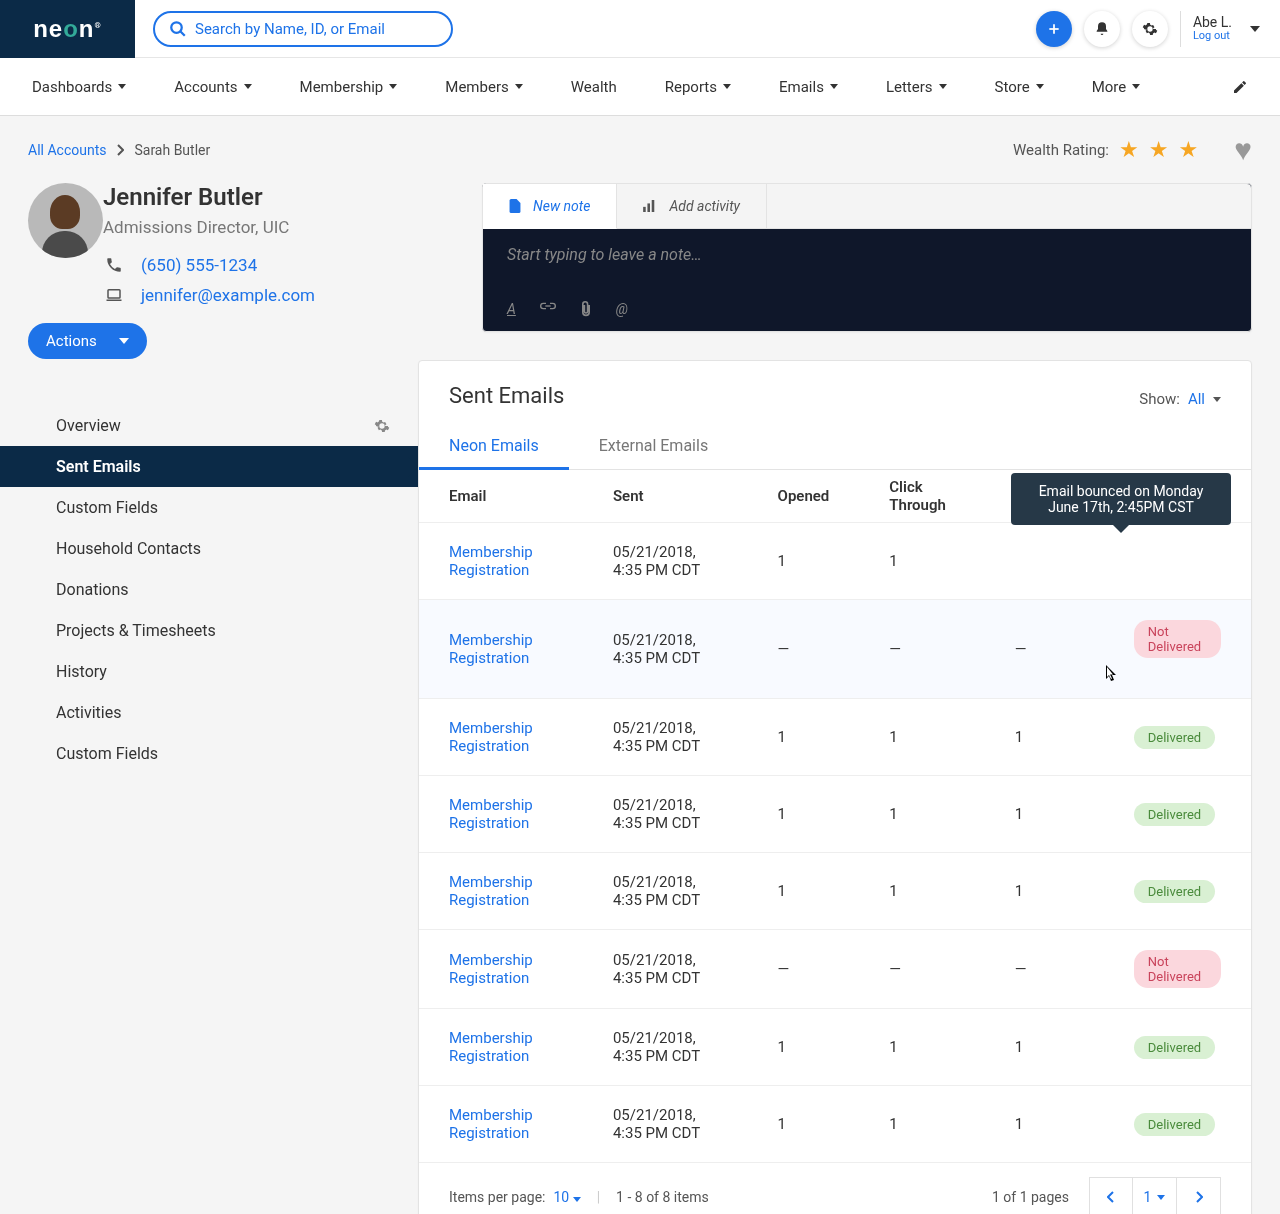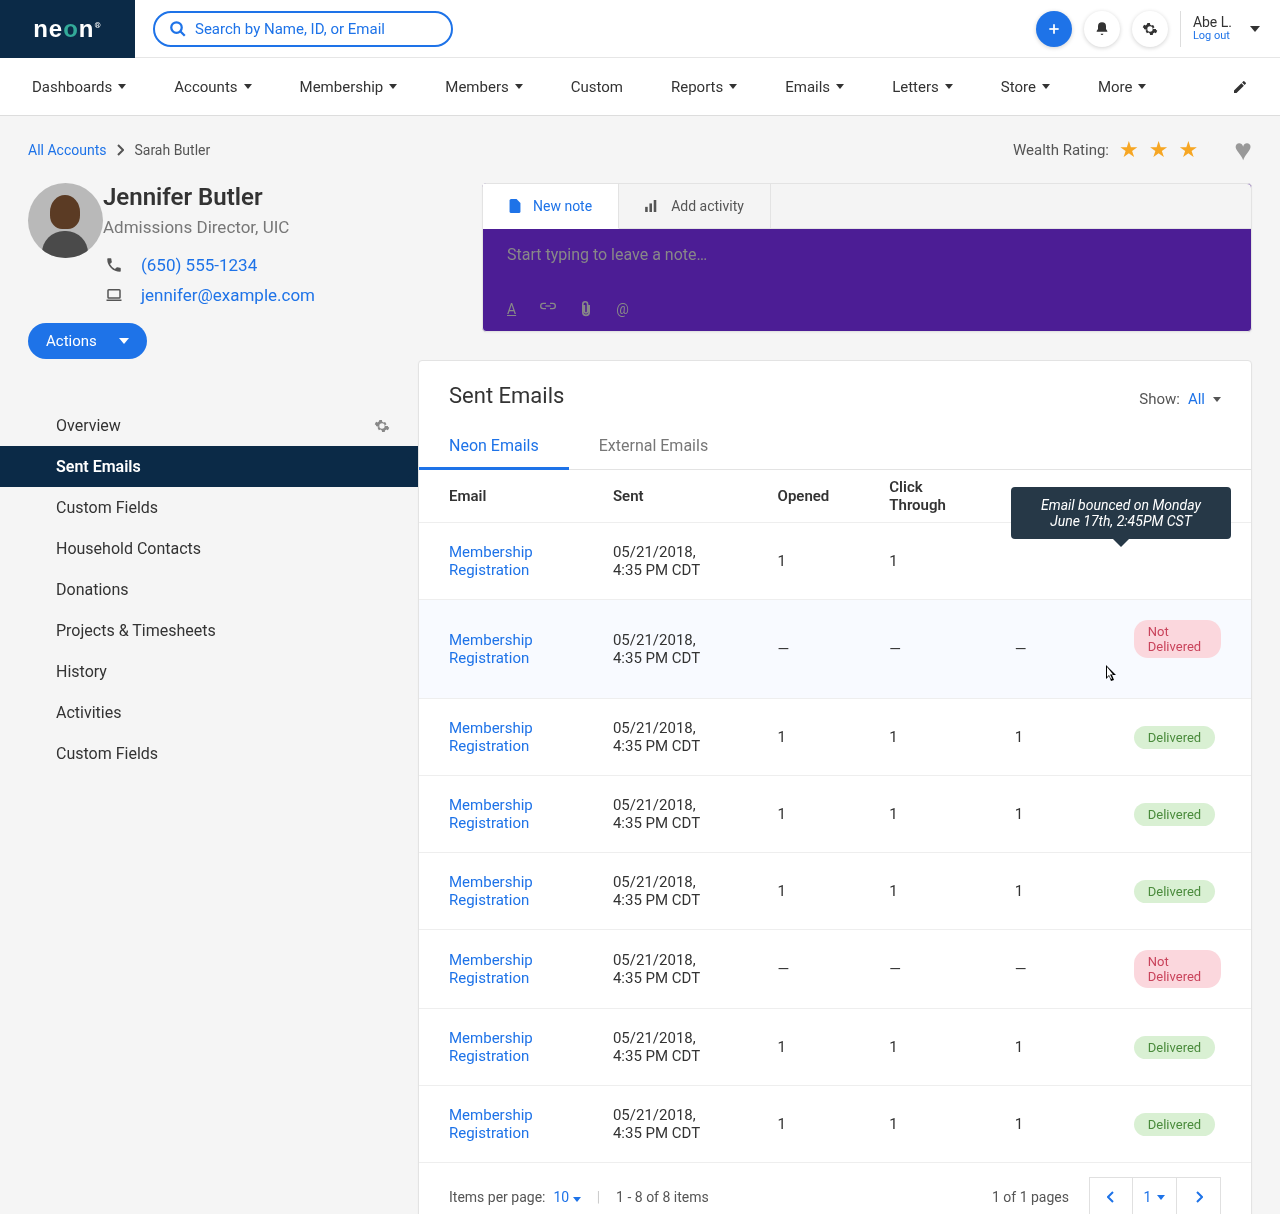--- a/index.html
+++ b/index.html
@@ -77,21 +77,21 @@
 .sidenav { margin-top: 46px; margin-left: -28px; }
 .sidenav-item { padding: 11px 28px 11px 56px; font-size:16px; color:#333; cursor:pointer; display:flex; align-items:center; position:relative; }
 .sidenav-item.active { background:#0b2a47; color:#fff; font-weight:600; }
 .sidenav-item.active::after {
   content:''; position:absolute; right:-10px; top:50%; transform:translateY(-50%);
   border: 10px solid transparent; border-left-color:#0b2a47;
 }
 .sidenav-item .gear { margin-left:auto; color:#888; }
 
 
-.note-card { background:#4c1d95; border:1px solid #e3e3e3; border-radius:4px; margin-left: 64px; box-shadow: 0 1px 2px rgba(0,0,0,0.04); }
+.note-card { background:#0f172a; border:1px solid #e3e3e3; border-radius:4px; margin-left: 64px; box-shadow: 0 1px 2px rgba(0,0,0,0.04); font-style: italic; }
 .note-tabs { display:flex; background:#f4f4f4; border-bottom:1px solid #e3e3e3; border-radius:4px 4px 0 0; }
 .note-tab { padding: 14px 26px; display:flex; align-items:center; gap:12px; cursor:pointer; border-right:1px solid #e3e3e3; color:#555; }
 .note-tab.active { background:#fff; color:#1e73e8; border-bottom:1px solid #fff; margin-bottom:-1px; }
 .note-body { min-height: 72px; padding: 16px 24px; color:#888; font-size:16px; }
 .note-tool { display:flex; gap:24px; padding: 0 24px 14px; color:#888; }
 .note-tool span { cursor:pointer; }
 
 
 .card { background:#fff; border:1px solid #e3e3e3; border-radius:4px; margin-top: 28px; box-shadow: 0 1px 2px rgba(0,0,0,0.04); }
 .card-head { display:flex; align-items:flex-end; padding: 22px 30px 0; }
@@ -194,21 +194,21 @@
         <path d="M0 0l5 6 5-6z"></path>
       </svg>
     </div>
   <div class="navitem">
       <span>Members</span>
       <svg class="caret" width="8" height="5" viewBox="0 0 10 6" fill="#333">
         <path d="M0 0l5 6 5-6z"></path>
       </svg>
     </div>
   <div class="navitem">
-      <span>Custom</span>
+      <span>Wealth</span>
     </div>
   <div class="navitem">
       <span>Reports</span>
       <svg class="caret" width="8" height="5" viewBox="0 0 10 6" fill="#333">
         <path d="M0 0l5 6 5-6z"></path>
       </svg>
     </div>
   <div class="navitem">
       <span>Emails</span>
       <svg class="caret" width="8" height="5" viewBox="0 0 10 6" fill="#333">
@@ -459,21 +459,21 @@
                 <td><a href="#">Membership Registration</a></td>
                 <td>05/21/2018, 4:35 PM CDT</td>
                 <td class="center">1</td>
                 <td class="center">1</td>
                 <td class="center">1</td>
                 <td class="center" style="position:relative;"><span class="badge ok">Delivered</span></td>
               </tr>
             </tbody>
         </table>
 
-        <div class="tooltip" style="top:126px; right:20px;font-style:italic;">Email bounced on Monday June 17th, 2:45PM CST</div>
+        <div class="tooltip" style="top:112px; right:20px;">Email bounced on Monday June 17th, 2:45PM CST</div>
 
         <div class="table-foot">
           <div class="ipp">
             <span>Items per page:</span>
             <span class="num"><span>10</span> <svg style="display:inline" width="8" height="5" viewBox="0 0 10 6" fill="#1e73e8">
                   <path d="M0 0l5 6 5-6z"></path>
                 </svg></span>
           </div>
           <span class="sep">|</span>
           <span>1 - 8 of 8 items</span>

